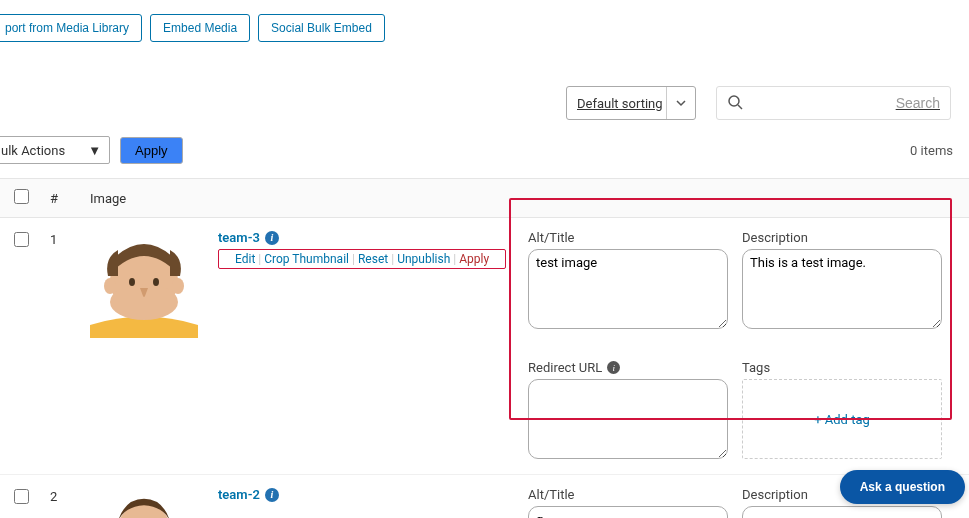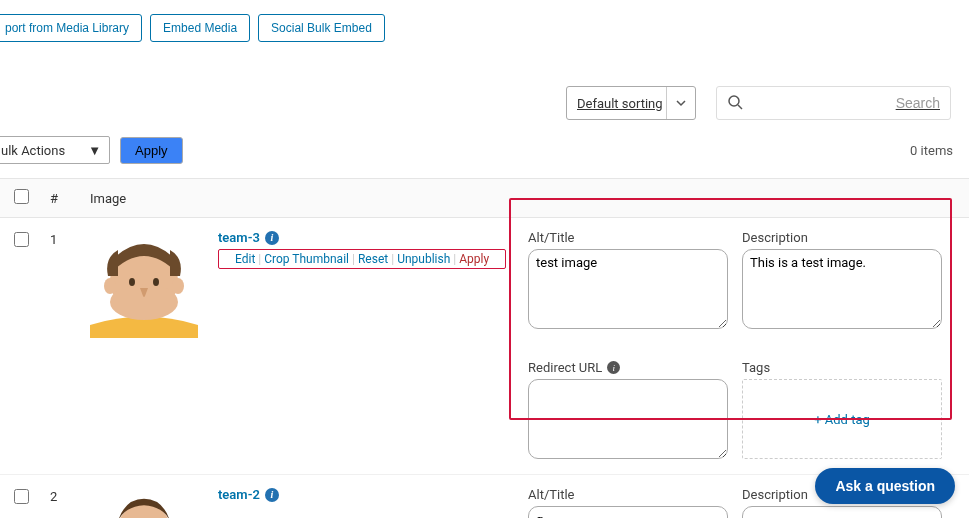--- a/index.html
+++ b/index.html
@@ -235,31 +235,31 @@
     font-size: 13px;
   }
   .highlight-box {
     position: absolute;
     border: 2px solid #d1133c;
     border-radius: 2px;
     pointer-events: none;
   }
   .ask-btn {
     position: absolute;
-    right: 14px;
+    right: 4px;
     bottom: 14px;
     background: #0a58ca;
     background: #1057b8;
     background: linear-gradient(#1b6ec2,#0e5aa7);
     background: #0a56a5;
     color: #fff;
     border: none;
     border-radius: 20px;
     padding: 10px 20px;
-    font-size: 14px;
+    font-size: 12px;
     font-weight: 600;
     cursor: pointer;
     box-shadow: 0 2px 6px rgba(0,0,0,0.2);
     text-align: right;
   }
   input[type=checkbox]{
     width:15px;height:15px;cursor:pointer;
   }
   
   .avatar1, .avatar2 { width:100%; height:100%; }

